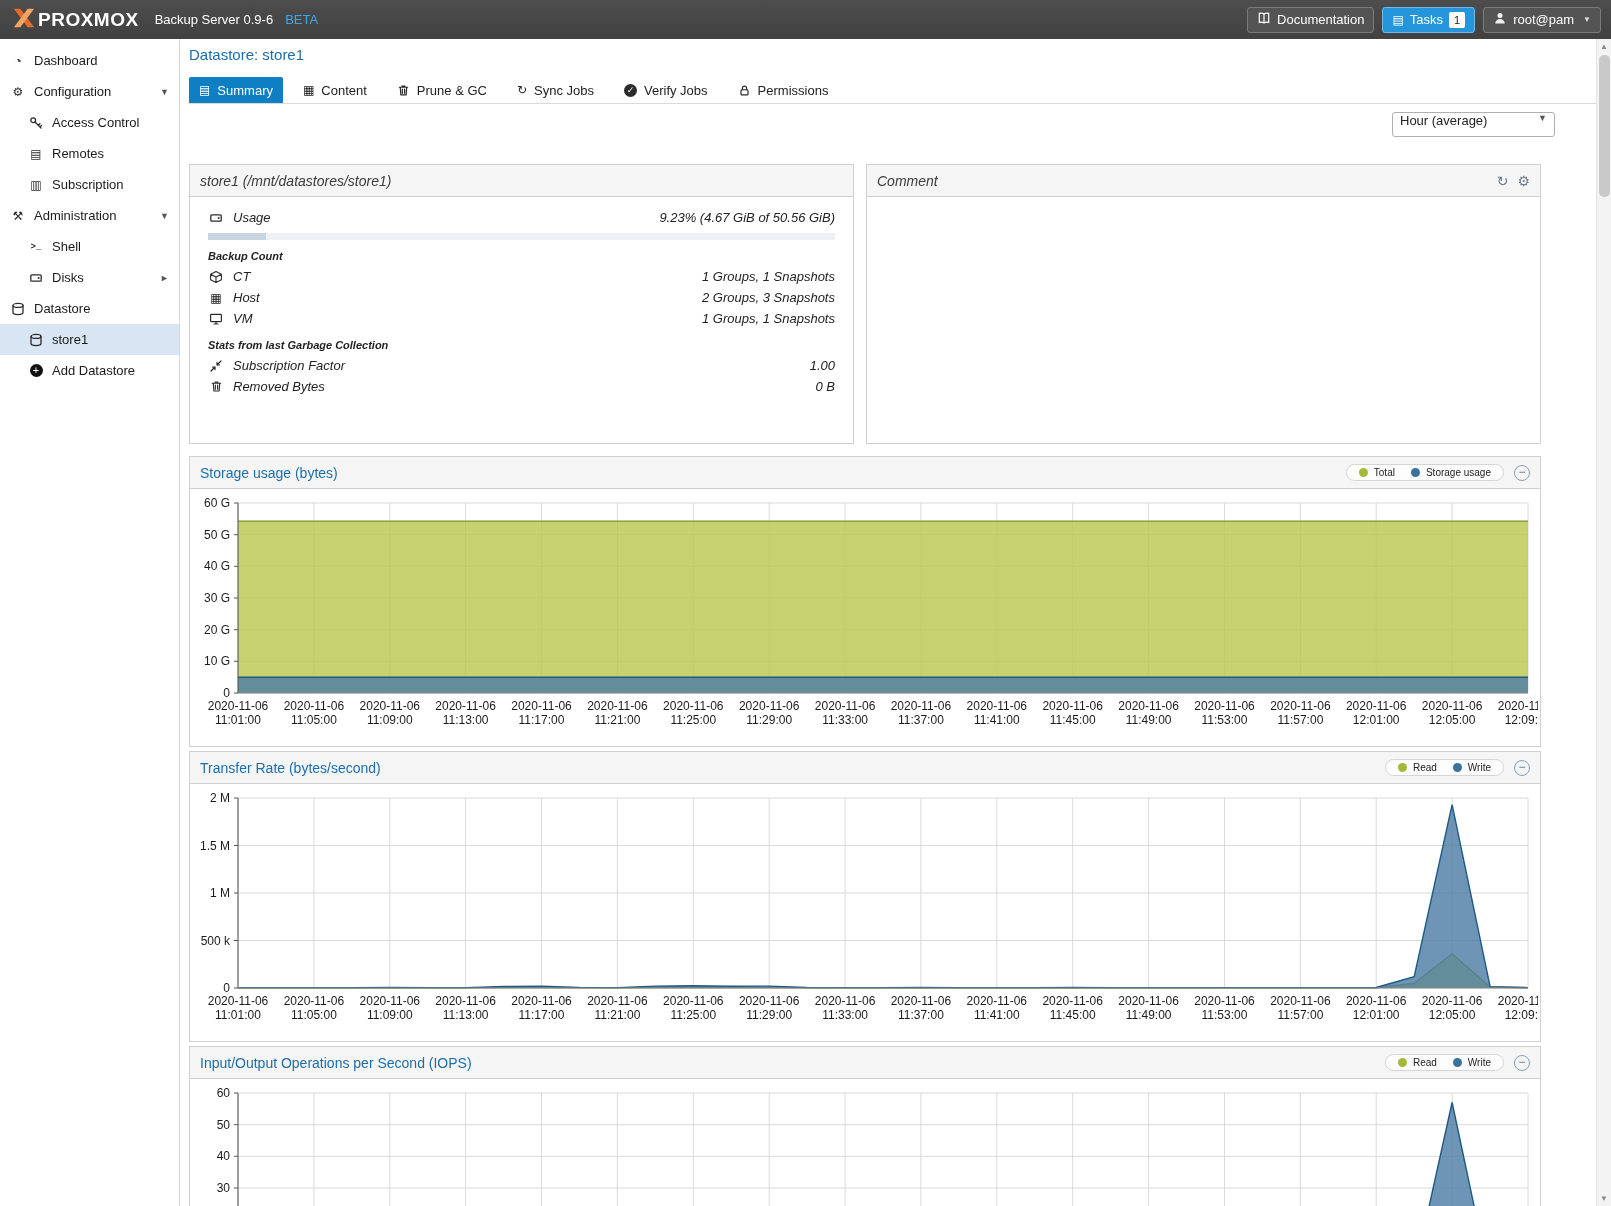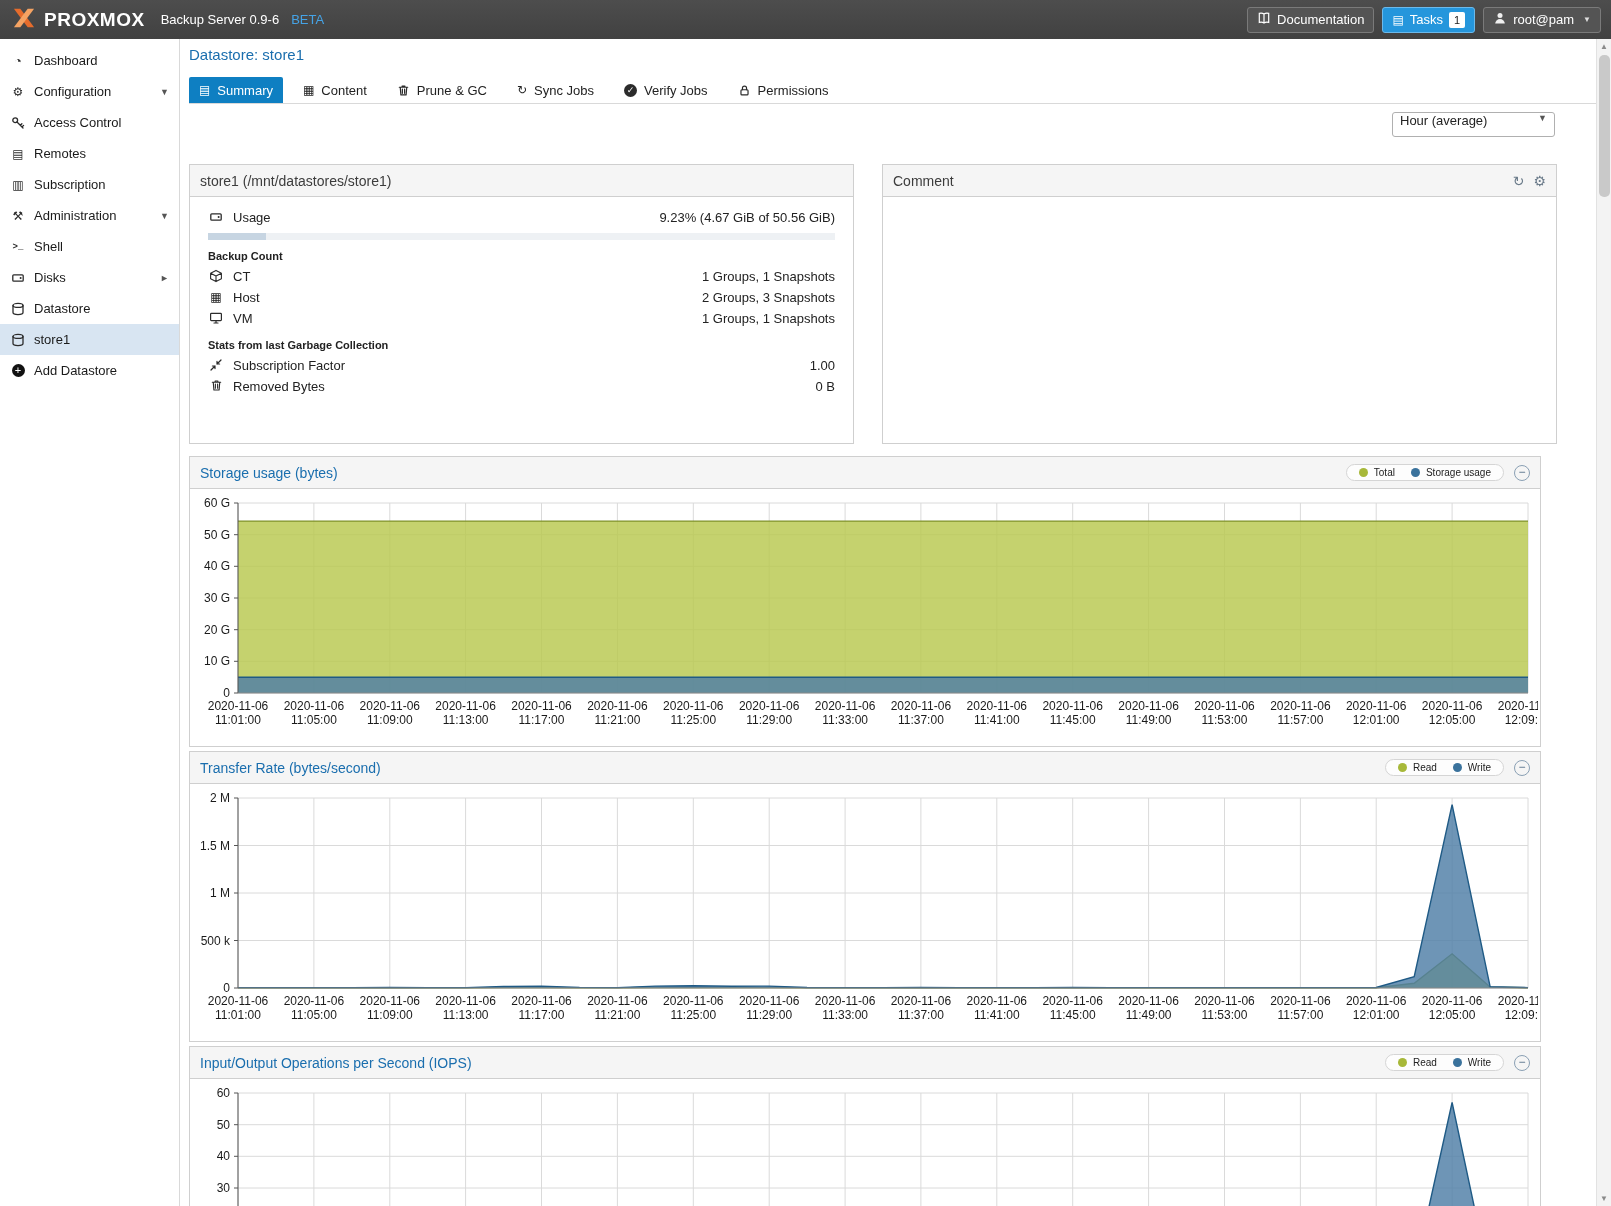--- a/index.html
+++ b/index.html
@@ -7,21 +7,21 @@
   body {
     font-family: "Liberation Sans", "DejaVu Sans", sans-serif;
     font-size: 13px; color: #222; background: #fff; position: relative;
   }
 
   
   .topbar {
     height: 39px; background: linear-gradient(#4d4d4d, #414141);
     display: flex; align-items: center; padding: 0 10px; gap: 8px;
   }
-  .logo { display: flex; align-items: center; gap: 6px; text-align: right; }
+  .logo { display: flex; align-items: center; gap: 0; text-align: right; }
   .brand { color: #fff; font-weight: bold; font-size: 19px; letter-spacing: .5px; }
   .product { color: #fff; font-size: 13px; margin-left: 8px; }
   .beta { color: #45a3e6; font-size: 13px; text-decoration: none; margin-left: 4px; cursor: pointer; }
   .top-spacer { flex: 1; }
   .hbtn {
     display: flex; align-items: center; gap: 6px; color: #fff; font-size: 13px;
     background: #545454; border: 1px solid #7a7a7a; border-radius: 3px;
     padding: 3px 9px; height: 26px; cursor: pointer; white-space: nowrap;
   }
   .hbtn.tasks { background: #2596dc; border-color: #6cb9ea; }
@@ -31,21 +31,21 @@
 
   
   .sidebar {
     position: absolute; left: 0; top: 39px; bottom: 0; width: 180px;
     background: #fff; border-right: 1px solid #d9d9d9; padding-top: 6px;
   }
   .side-item {
     display: flex; align-items: center; gap: 8px; height: 31px;
     padding: 0 10px; font-size: 13px; color: #1a1a1a; cursor: pointer;
   }
-  .side-item.sub { padding-left: 10px; }
+  .side-item.sub { padding-left: 28px; }
   .side-item.selected { background: #d8e5f2; }
   .sic { width: 16px; display: inline-flex; justify-content: center; align-items: center; font-size: 12px; color: #2b2b2b; flex: 0 0 16px; }
   .sic svg, .tic svg, .ric svg { stroke: #2b2b2b; fill: none; stroke-width: 1.3; stroke-linecap: round; stroke-linejoin: round; display: block; }
   .sexp { margin-left: auto; font-size: 9px; color: #555; }
   .shell-glyph { font-family: "Liberation Mono", monospace; font-size: 9px; font-weight: bold; }
   .plus-circle { width: 13px; height: 13px; background: #111; color: #fff; border-radius: 50%; font-size: 11px; line-height: 13px; text-align: center; }
 
   
   .main { position: absolute; left: 181px; top: 39px; right: 15px; bottom: 0; overflow: hidden; padding-left: 8px; background: #fff; }
   .page-title { color: #1a6eae; font-size: 15px; margin: 7px 0 10px 0; height: 21px; }
@@ -57,30 +57,30 @@
   .circle-check { width: 13px; height: 13px; background: #2b2b2b; color: #fff; border-radius: 50%; font-size: 9px; line-height: 13px; text-align: center; }
 
   .toolbar { display: flex; padding: 8px 0; height: 41px; align-items: center; }
   .tf-select {
     margin-left: auto; margin-right: 41px; width: 163px; height: 25px;
     border: 1px solid #b0b0b0; border-radius: 3px; background: #fff;
     display: flex; align-items: flex-start; padding: 0 7px; font-size: 13px; cursor: pointer;
   }
   .tf-select .caret { margin-left: auto; font-size: 9px; color: #555; }
 
-  .panels-row { display: flex; gap: 28px; margin-top: 19px; }
+  .panels-row { display: flex; gap: 12px; margin-top: 19px; font-style: italic; }
   .panel { border: 1px solid #cfcfcf; background: #fff; }
   .panel-hd {
     background: #f5f5f5; border-bottom: 1px solid #cfcfcf;
     padding: 0 10px; height: 32px; display: flex; align-items: center; font-size: 14px; color: #3c3c3c;
   }
   .panel-hd.blue { color: #1a6eae; }
   .pbody { height: 246px; padding: 10px 18px; overflow: hidden; }
   .srow { display: flex; align-items: center; padding: 3px 0; font-size: 13px; }
-  .srow .lblwrap { display: flex; gap: 9px; }
+  .srow .lblwrap { display: flex; align-items: center; gap: 9px; }
   .srow .val { margin-left: auto; }
   .ric { width: 16px; display: inline-flex; justify-content: center; font-size: 12px; flex: 0 0 16px; }
   .pbar { height: 7px; background: #eef1f4; margin: 5px 0 4px 0; }
   .pbar-fill { height: 100%; background: #c7d5e2; }
   .sec-hd { font-weight: bold; font-size: 11px; margin: 10px 0 4px 0; }
   .tools { margin-left: auto; display: flex; gap: 9px; color: #6b7b8a; font-size: 14px; align-items: center; }
   .tool { cursor: pointer; }
 
   .chart-panel { width: 1352px; margin-top: 12px; }
   .chart-panel + .chart-panel { margin-top: 4px; }

